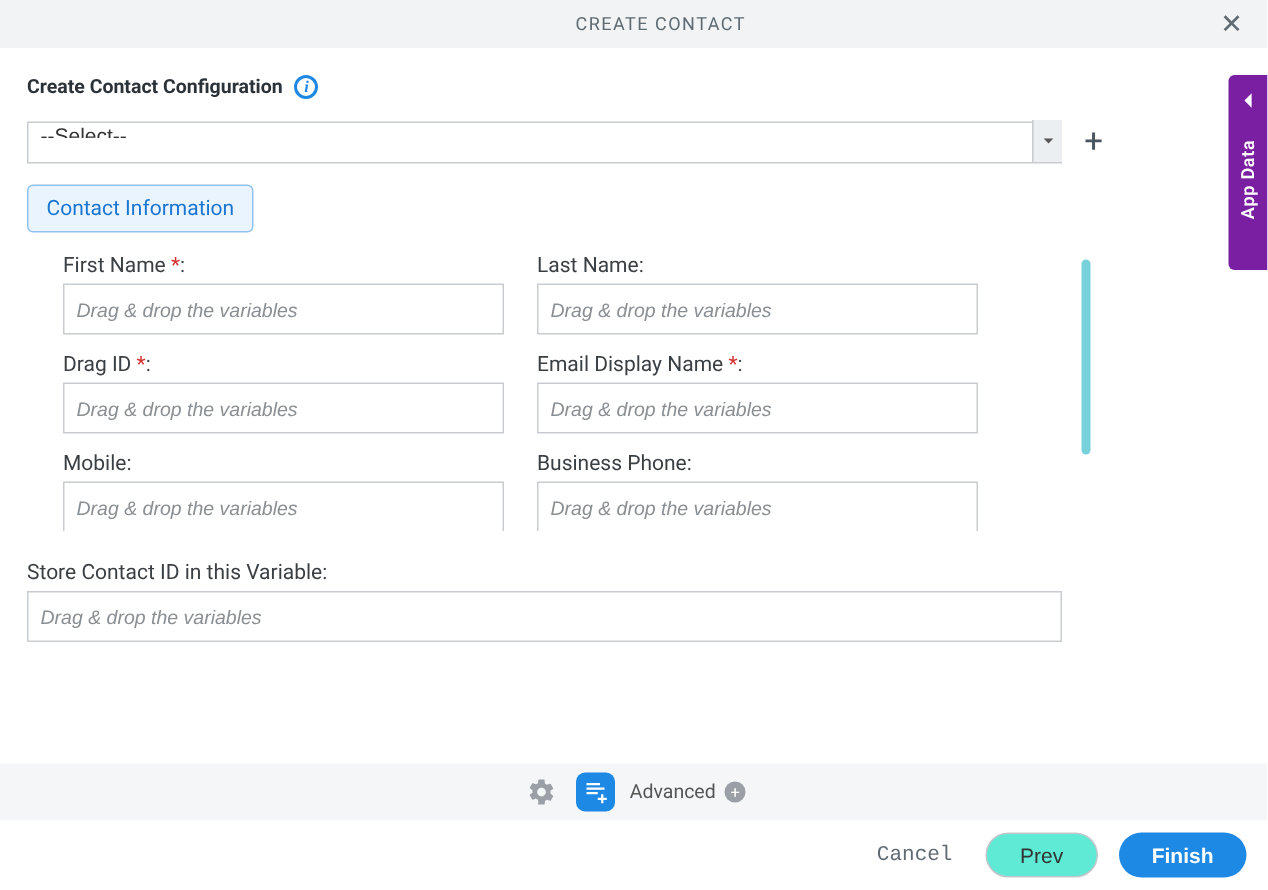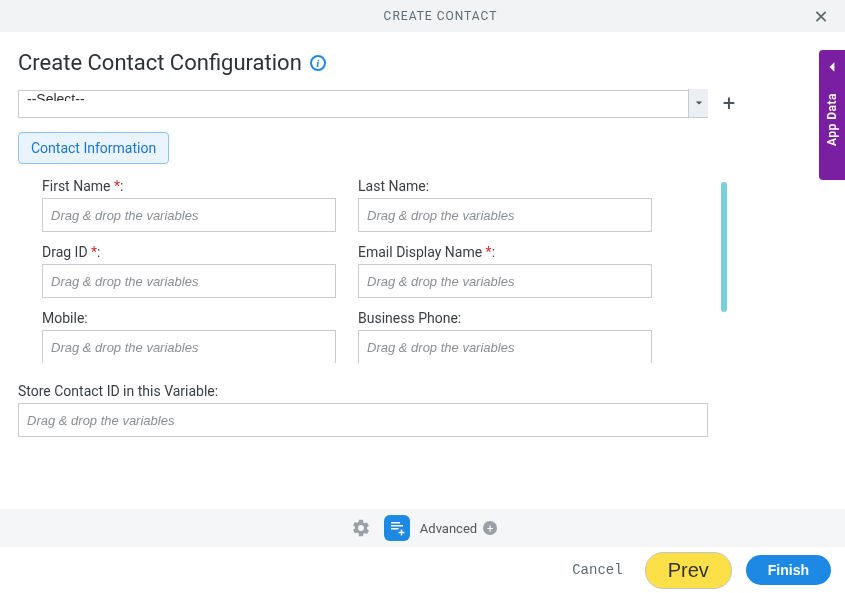--- a/index.html
+++ b/index.html
@@ -5,21 +5,21 @@
   * { box-sizing: border-box; }
   html, body { margin:0; padding:0; }
   body { font-family: "Segoe UI", Roboto, Arial, sans-serif; color:#2c3e50; background:#fff; width:845px; height:593px; position:relative; overflow:hidden; }
 
   .titlebar { height:32px; background:#f1f3f4; position:relative; display:flex; align-items:center; justify-content:center; }
   .titlebar-title { font-size:12px; letter-spacing:1px; color:#5f6a72;padding-left:36px; }
   .titlebar-close { position:absolute; right:8px; top:0; height:32px; width:32px; display:flex; align-items:center; justify-content:center; color:#5f6a72; cursor:pointer; font-size:18px; }
 
   .content { padding:18px 18px 0 18px; }
   .page-heading { display:flex; align-items:center; gap:8px; margin-bottom:14px; }
-  .page-heading h2 { margin:0; font-size:22px; font-weight:400; color:#2c3338; }
+  .page-heading h2 { margin:0; font-size:13px; font-weight:700; color:#2c3338; }
   .info-icon { width:16px; height:16px; border:2px solid #1e88e5; border-radius:50%; display:inline-flex; align-items:center; justify-content:center; color:#1e88e5; font-size:11px; font-weight:700; font-style:italic; font-family:Georgia,serif; }
 
   .label { font-size:14px; color:#3a3f44; margin-bottom:4px; }
   .req { color:#d32f2f; }
 
   .row-select { display:flex; align-items:center; gap:10px; margin-bottom:14px; }
   .select-wrap { position:relative; flex:0 0 690px; }
   .select { width:100%; height:28px; border:1px solid #c8ccd0; background:#fff; padding:0 28px 16px 8px; font-size:14px; color:#333; appearance:none; -webkit-appearance:none; }
   .select::-ms-expand{display:none}
   .select-btn { position:absolute; right:0; top:0; width:20px; height:28px; background:#eceff1; border-left:1px solid #c8ccd0; display:flex; align-items:center; justify-content:center; pointer-events:none; }
@@ -42,21 +42,21 @@
   .bottombar { position:absolute; left:0; right:0; bottom:46px; height:38px; background:#f5f6f7; display:flex; align-items:center; justify-content:center; gap:10px; }
   .gear, .blue-icon { width:26px; height:26px; display:flex; align-items:center; justify-content:center; }
   .gear svg { width:20px; height:20px; fill:#9aa0a6; }
   .blue-icon { background:#1e88e5; border-radius:6px; }
   .blue-icon svg { width:18px; height:18px; fill:#fff; }
   .adv-label { font-size:13px; color:#555; display:flex; align-items:center; gap:6px; }
   .adv-plus { width:14px; height:14px; border-radius:50%; background:#9aa0a6; color:#fff; font-size:11px; display:inline-flex; align-items:center; justify-content:center; line-height:1; }
 
   .footer { position:absolute; left:0; right:0; bottom:0; height:46px; display:flex; align-items:center; justify-content:flex-end; gap:14px; padding-right:14px; background:#fff; }
   .btn-text { font-size:14px; color:#5f6a72; cursor:pointer; padding:6px 8px;font-family:Liberation Mono, monospace; }
-  .btn-outline { font-size:20px; color:#333; border:1px solid #c2c6ca; background:#fde047; border-radius:18px; padding:6px 22px; cursor:pointer; }
+  .btn-outline { font-size:14px; color:#333; border:1px solid #c2c6ca; background:#5eead4; border-radius:18px; padding:6px 22px; cursor:pointer; }
   .btn-primary { font-size:14px; font-weight:600; color:#fff; background:#1e88e5; border:none; border-radius:18px; padding:7px 22px; cursor:pointer; }
 
   .side-tab { position:absolute; right:0; top:50px; width:26px; height:130px; background:#7b1fa2; border-radius:4px 0 0 4px; display:flex; flex-direction:column; align-items:center; justify-content:flex-start; padding-top:8px; gap:16px; }
   .side-tab .chev { color:#fff; }
   .side-tab .chev svg { width:12px; height:12px; fill:#fff; }
   .side-tab .vlabel { writing-mode:vertical-rl; transform:rotate(180deg); color:#fff; font-size:12px; font-weight:600; letter-spacing:.5px; }
 </style>
 </head>
 <body>
 

